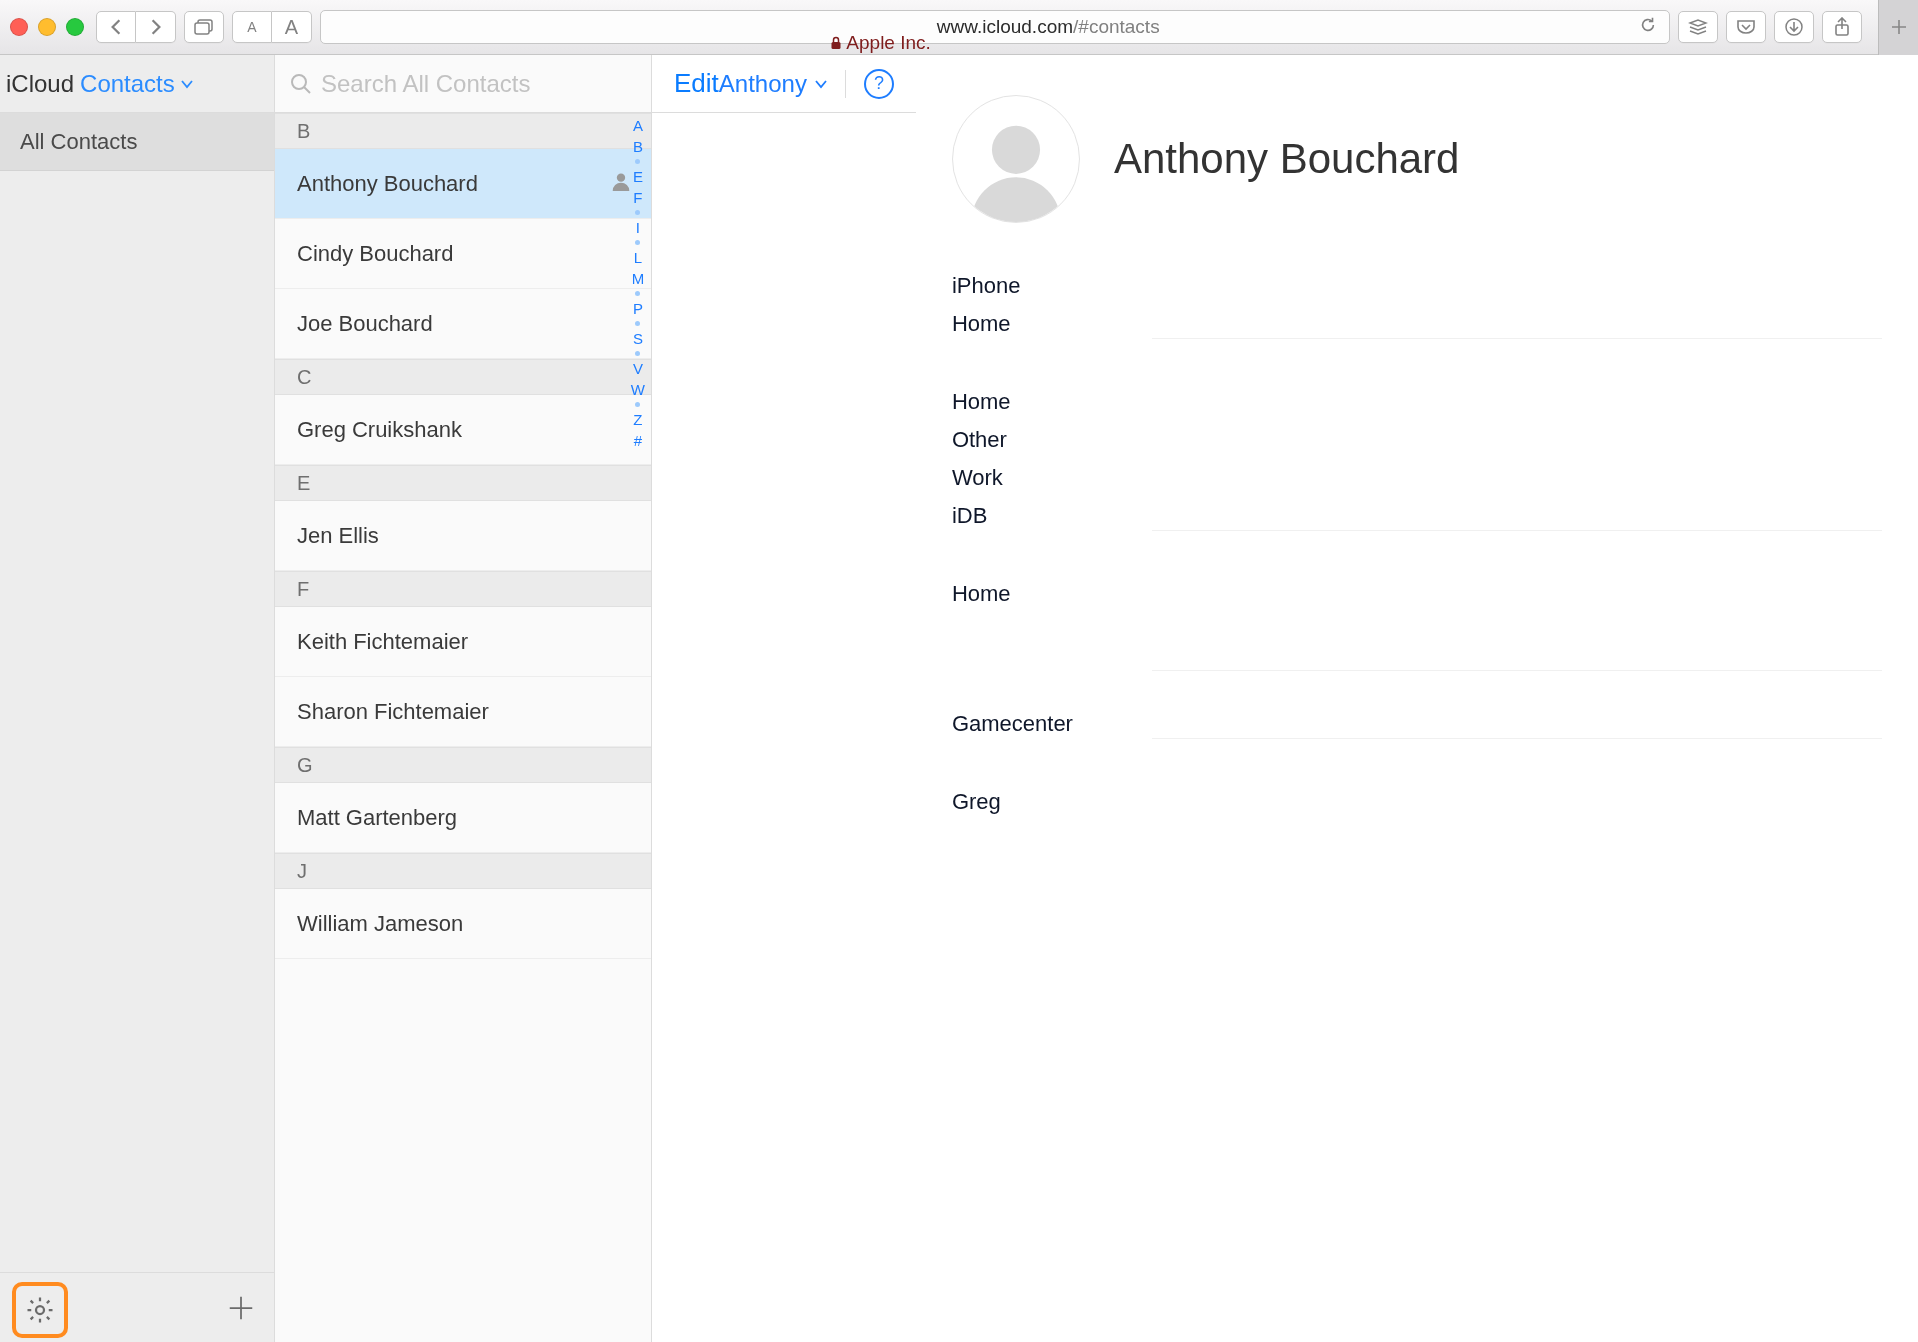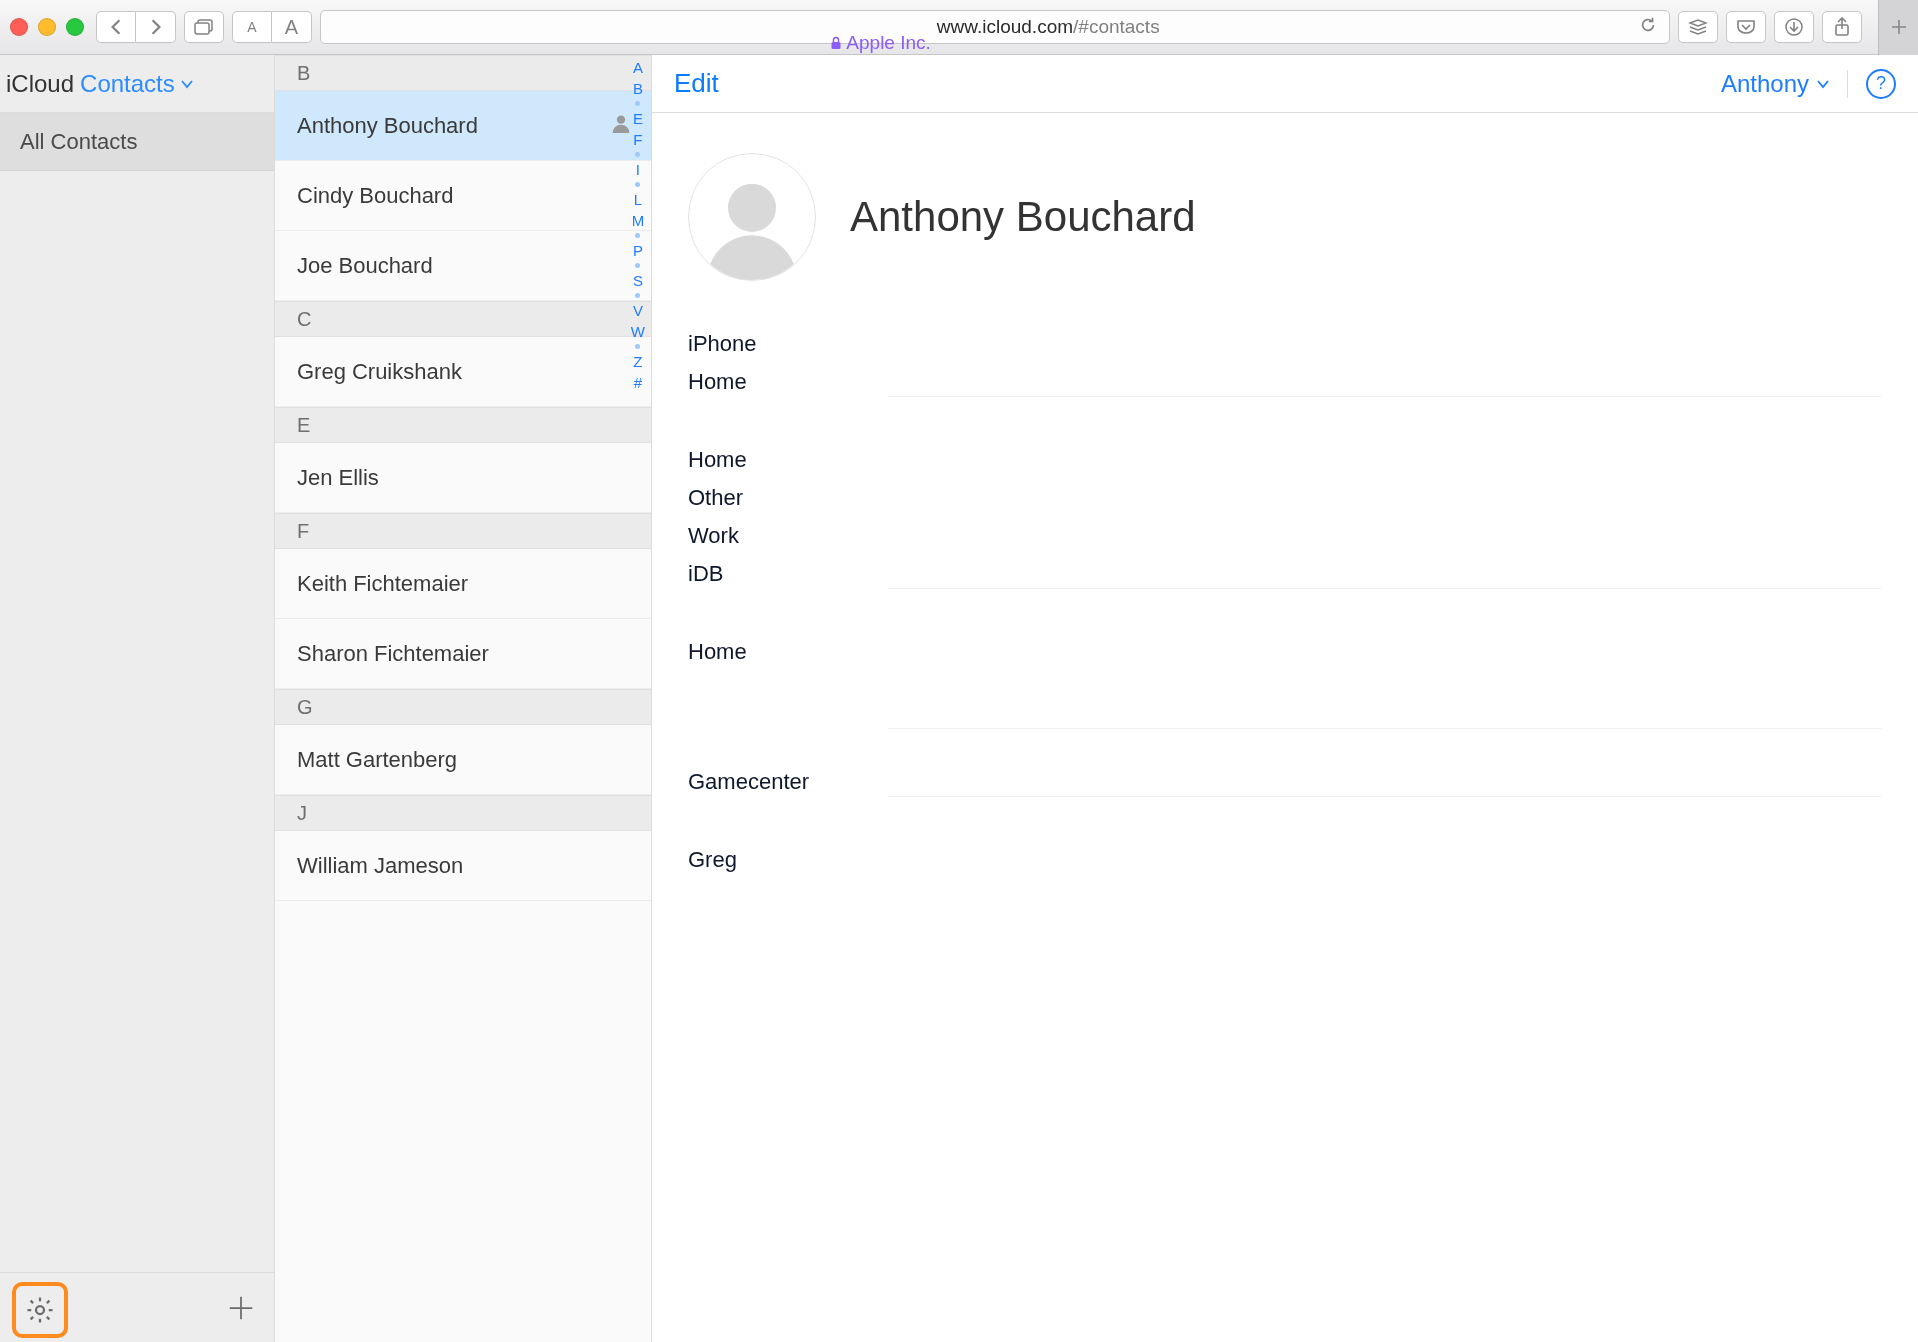--- a/index.html
+++ b/index.html
@@ -26,21 +26,21 @@
   .segmented { display:flex; }
   .segmented .tb-btn:first-child{border-top-right-radius:0;border-bottom-right-radius:0;}
   .segmented .tb-btn:last-child{border-top-left-radius:0;border-bottom-left-radius:0;border-left:none;}
 
   .url-bar {
     flex:1; height:34px; display:flex; align-items:center; justify-content:center;
     background:#fdfdfd; border:1px solid #c6c6c6; border-radius:5px;
     font-size:19px; color:#707070; position:relative;
   }
   .url-bar .reload { position:absolute; right:12px; color:#808080;}
-  .lock-cert { color:#8b5cf6; font-weight:400; margin-right:6px; display:flex; align-items:center; gap:4px;margin-top:32px;}
+  .lock-cert { color:#7f1d1d; font-weight:400; margin-right:6px; display:flex; align-items:center; gap:4px;margin-top:32px;}
   .url-domain { color:#2b2b2b; }
   .url-path { color:#808080; }
 
   .new-tab {
     width:40px;height:55px;margin-left:8px;margin-right:-10px;
     background:#d4d3d5;border-left:1px solid #bcbcbc;
     display:flex;align-items:center;justify-content:center;color:#878787;font-size:22px;
   }
 
   
@@ -103,21 +103,21 @@
   .me-badge { position:absolute; right:20px; color:#9a9a9a; }
 
   .az-index {
     position:absolute; right:6px; top:4px; display:flex; flex-direction:column;
     align-items:center; gap:4px; font-size:15px; color:#1e7dff; font-weight:400;
   }
   .az-index .dot{width:5px;height:5px;border-radius:50%;background:#9dcafc;}
   .az-index span{cursor:pointer;}
 
   
-  .detail { flex:1; background:#ffffff; display:flex; flex-direction:column; }
+  .detail { flex:1; background:#ffffff; display:flex; }
   .detail-header {
     height:58px; border-bottom:1px solid #dcdcdc; display:flex; align-items:center;
     justify-content:space-between; padding:0 22px;
   }
   .edit-btn { color:#0a7cff; font-size:26px; font-weight:300; cursor:pointer;}
   .acct { display:flex; align-items:center; gap:18px;}
   .acct-name{ color:#1e7dff; font-size:24px; display:flex;align-items:center;gap:8px;}
   .help-circ{
     width:30px;height:30px;border:2px solid #1e7dff;border-radius:50%;
     display:flex;align-items:center;justify-content:center;color:#1e7dff;font-size:18px;
@@ -251,20 +251,27 @@
       </div>
       <span class="icon-btn">
         <svg width="30" height="30" viewBox="0 0 24 24">
             <path d="M12 3v18M3 12h18" stroke="currentColor" stroke-width="1.4"></path>
           </svg>
       </span>
     </div>
   </div>
 
   <div class="listcol">
+    <div class="search-row">
+      <svg width="24" height="24" viewBox="0 0 24 24">
+          <circle cx="10" cy="10" r="7" fill="none" stroke="currentColor" stroke-width="2"></circle>
+          <path d="M15 15 L21 21" stroke="currentColor" stroke-width="2"></path>
+        </svg>
+      <input class="search-input" placeholder="Search All Contacts" style="">
+    </div>
     <div class="list-scroll" id="list-scroll">
       <div class="section-hdr">B</div>
         <div class="contact-row selected">
           <span class="fn">Anthony</span>
           <span class="ln">Bouchard</span>
           <span class="me-badge"><svg width="20" height="20" viewBox="0 0 24 24">
               <circle cx="12" cy="8" r="5" fill="currentColor"></circle>
               <path d="M2 24 a10 10 0 0 1 20 0 Z" fill="currentColor"></path>
             </svg></span>
         </div>

